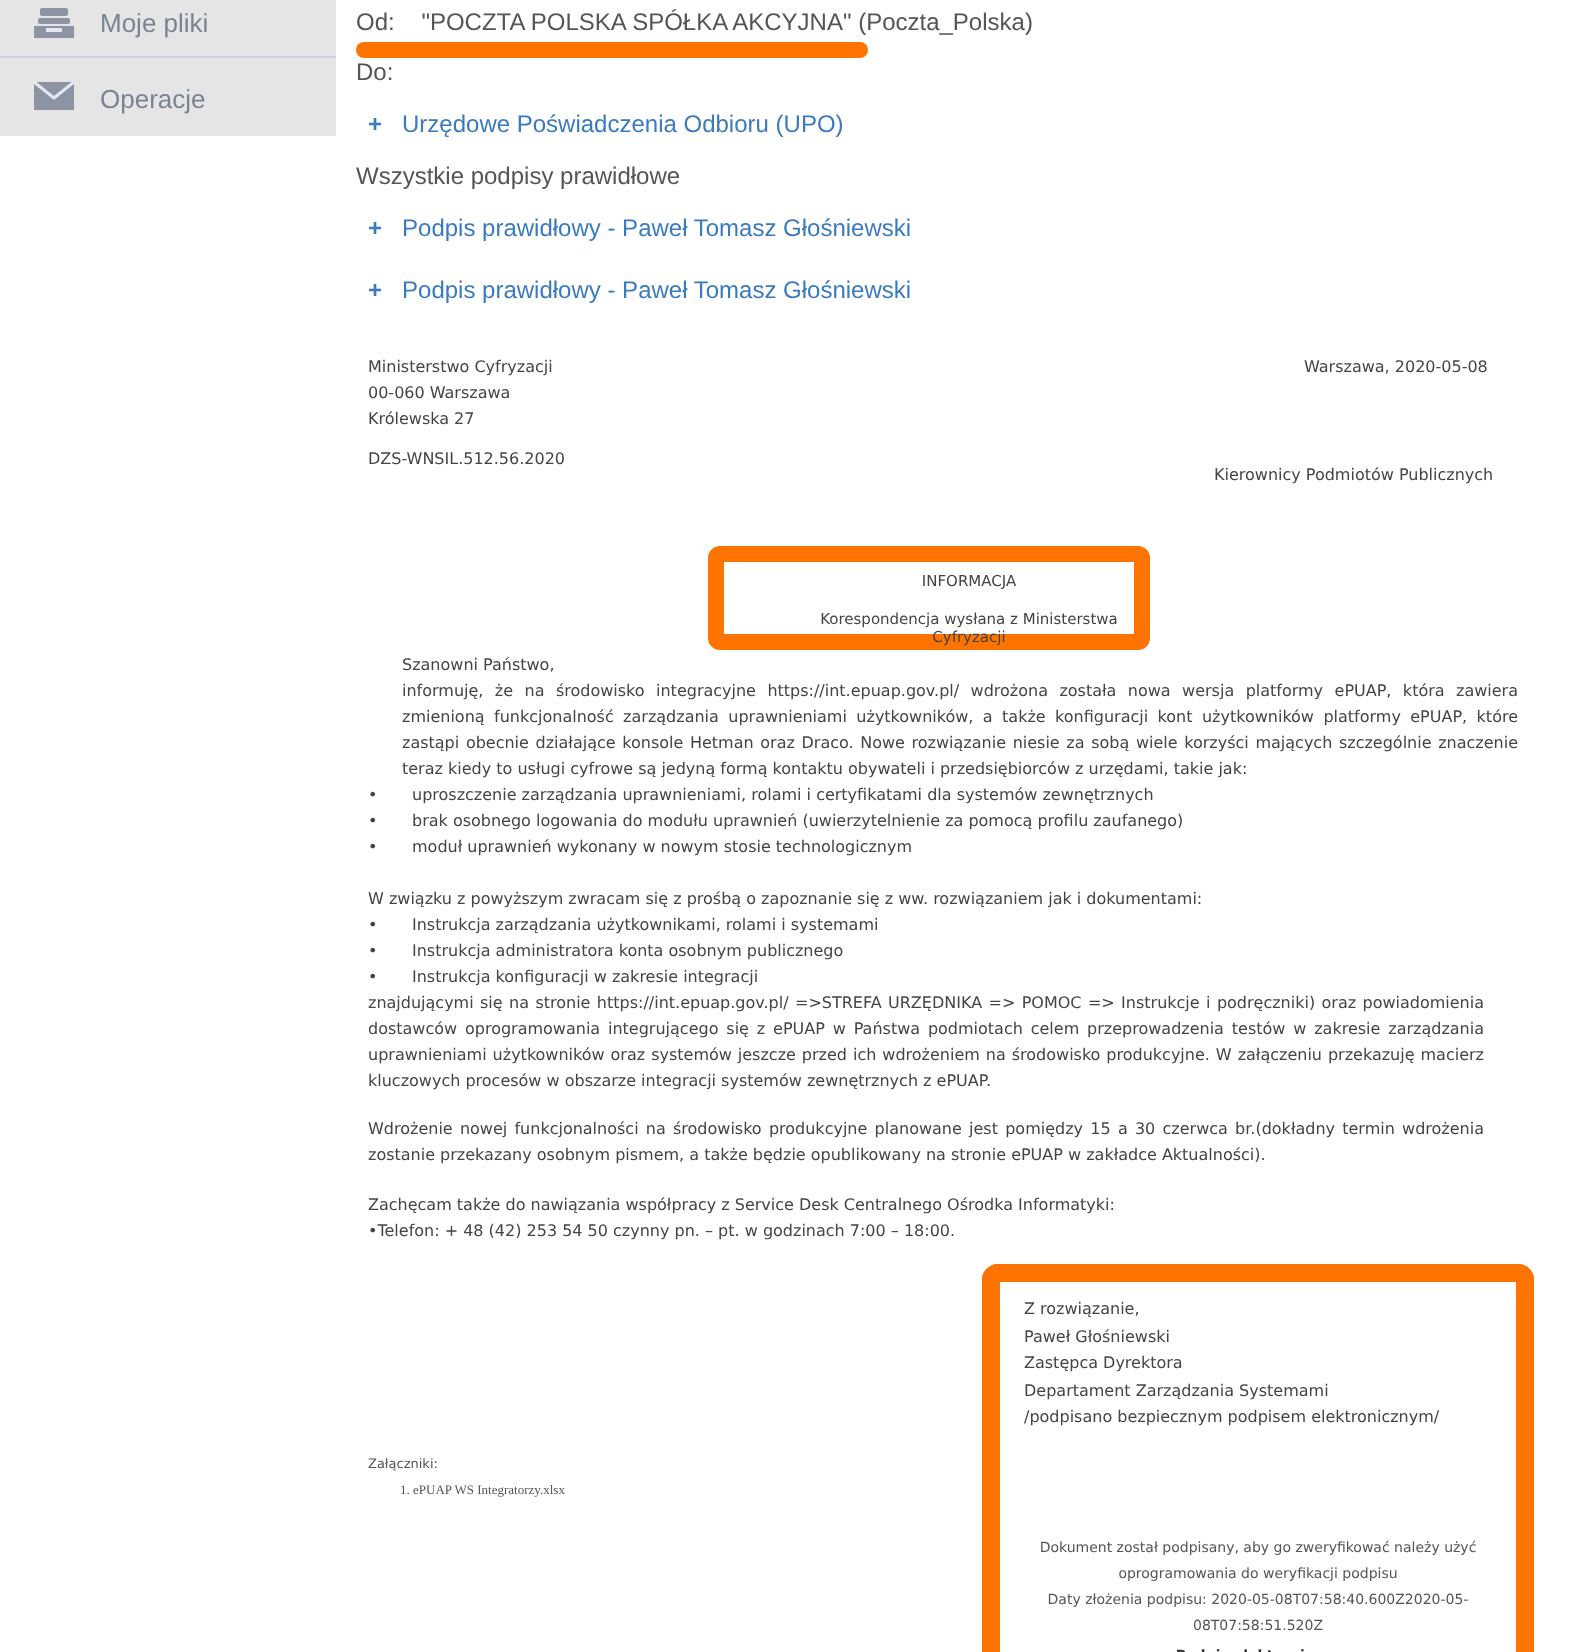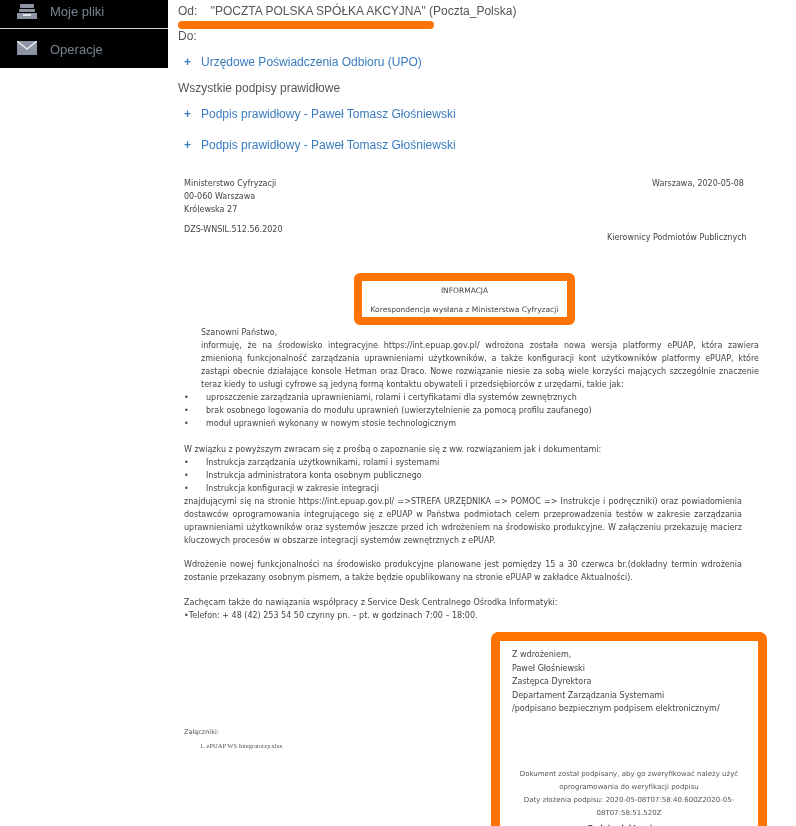--- a/index.html
+++ b/index.html
@@ -1,20 +1,20 @@
 <!DOCTYPE html>
 <html><head>
 <meta charset="utf-8">
 <style>
   * { box-sizing: border-box; margin: 0; padding: 0; }
   html, body { width: 796px; height: 826px; overflow: hidden; background: #ffffff; }
   body { position: relative; font-family: "Liberation Sans", sans-serif; color: #555; }
 
   
-  .sidebar { position: absolute; left: 0; top: 0; width: 168px; height: 68px; background: #000000; }
+  .sidebar { position: absolute; left: 0; top: 0; width: 168px; height: 68px; background: #e5e5e5; }
   .side-item { position: absolute; left: 0; width: 168px; height: 34px; display: flex; align-items: center; color: #7a8394; font-size: 13px; cursor: pointer; }
   .side-item.first { top: -5px; height: 34px; border-bottom: 1px solid #cfd3dc; }
   .side-item.second { top: 30px; height: 38px; }
   .side-icon { width: 20px; height: 16px; margin-left: 17px; margin-right: 13px; display: inline-block; }
 
   
   .hdr { position: absolute; left: 178px; font-size: 12px; color: #555; }
   .od { top: 4px; }
   .od .lbl { margin-right: 10px; }
   .od-underline { position: absolute; left: 178px; top: 21px; width: 256px; height: 8px; background: #ff7300; border-radius: 4px; }
@@ -23,21 +23,21 @@
   .link-row .plus { color: #3a7bbf; font-weight: bold; margin-right: 10px; font-size: 12px; }
   .sig-title { position: absolute; left: 178px; top: 81px; font-size: 12px; color: #555; }
 
   
   .letter { position: absolute; font-family: "DejaVu Sans", sans-serif; font-size: 8px; color: #444; line-height: 13px; }
   .sender { left: 184px; top: 177px; }
   .ref { left: 184px; top: 223px; }
   .date { left: 652px; top: 177px; }
   .addressee { left: 607px; top: 231px; }
 
-  .info-box { position: absolute; left: 354px; top: 273px; width: 221px; height: 52px; border: 8px solid #ff7300; border-radius: 6px; background: #fff; font-family: "DejaVu Sans", sans-serif; font-size: 7.5px; color: #444; text-align: center; }
+  .info-box { position: absolute; left: 354px; top: 273px; width: 221px; height: 52px; border: 8px solid #ff7300; border-radius: 6px; background: #fff; font-family: "DejaVu Sans", sans-serif; font-size: 7.5px; color: #444; text-align: center; padding-left: 40px; }
   .info-box .t1 { margin-top: 5px; }
   .info-box .t2 { margin-top: 10px; }
 
   .body-text { position: absolute; left: 184px; width: 558px; font-family: "DejaVu Sans", sans-serif; font-size: 8px; color: #444; line-height: 13px; text-align: justify; }
   .p1 { top: 326px; margin-left: 17px; }
   .bullets { position: absolute; left: 184px; font-family: "DejaVu Sans", sans-serif; font-size: 8px; color: #444; line-height: 13px; }
   .bullets li { list-style: none; display: flex; }
   .bullets .dot { width: 22px; }
   .b1 { top: 391px; }
   .p2 { top: 443px; }
@@ -157,21 +157,21 @@
 <div class="body-text p3">znajdującymi się na stronie https://int.epuap.gov.pl/ =&gt;STREFA URZĘDNIKA =&gt; POMOC =&gt; Instrukcje i podręczniki) oraz powiadomienia dostawców oprogramowania integrującego się z ePUAP w Państwa podmiotach celem przeprowadzenia testów w zakresie zarządzania uprawnieniami użytkowników oraz systemów jeszcze przed ich wdrożeniem na środowisko produkcyjne. W załączeniu przekazuję macierz kluczowych procesów w obszarze integracji systemów zewnętrznych z ePUAP.</div>
 <div class="body-text p4">Wdrożenie nowej funkcjonalności na środowisko produkcyjne planowane jest pomiędzy 15 a 30 czerwca br.(dokładny termin wdrożenia zostanie przekazany osobnym pismem, a także będzie opublikowany na stronie ePUAP w zakładce Aktualności).</div>
 
 <div class="body-text p5">
   <div>Zachęcam także do nawiązania współpracy z Service Desk Centralnego Ośrodka Informatyki:</div>
   <div>•Telefon: + 48 (42) 253 54 50 czynny pn. – pt. w godzinach 7:00 – 18:00.</div>
 </div>
 
 <div class="sig-box">
   <div class="sig-lines">
-    <div>Z wdrożeniem,</div>
+    <div>Z rozwiązanie,</div>
     <div>Paweł Głośniewski</div>
     <div>Zastępca Dyrektora</div>
     <div>Departament Zarządzania Systemami</div>
     <div>/podpisano bezpiecznym podpisem elektronicznym/</div>
   </div>
   <div class="sig-verify">
     <div>Dokument został podpisany, aby go zweryfikować należy użyć oprogramowania do weryfikacji podpisu</div>
     <div>Daty złożenia podpisu: 2020-05-08T07:58:40.600Z2020-05-08T07:58:51.520Z</div>
     <div class="bold">Podpis elektroniczny</div>
   </div>

